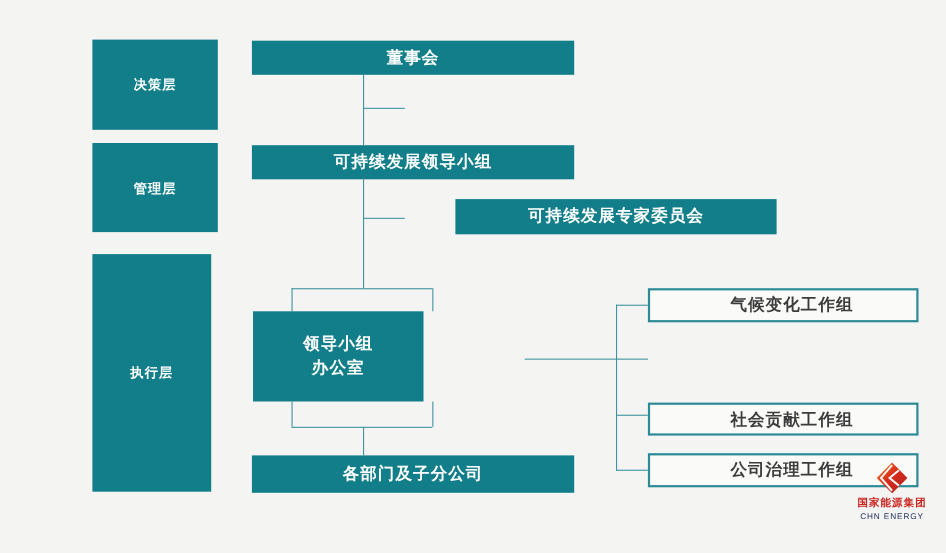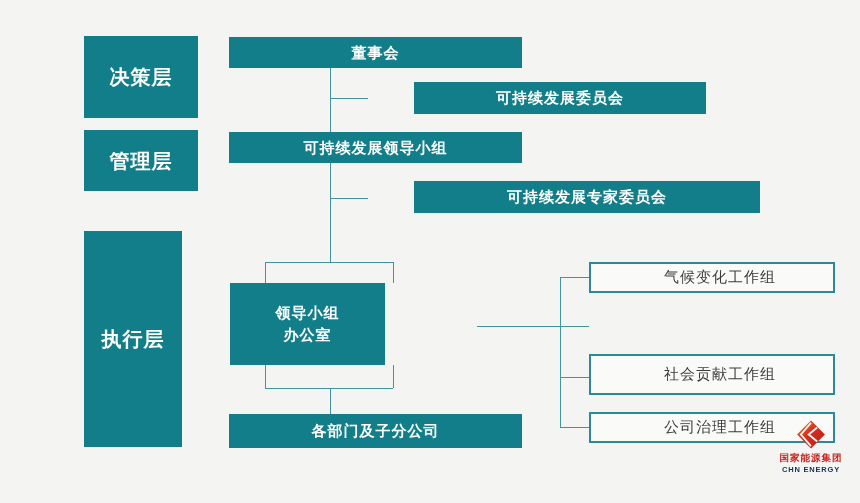--- a/index.html
+++ b/index.html
@@ -32,30 +32,30 @@
     text-align:center;
     font-weight:bold;
     font-size:15px;
     letter-spacing:1px;
     white-space:pre-line;
     line-height:22px;
     box-sizing:border-box;
     margin-left:46px;
   }
   .layer{
-    font-size:20px;
+    font-size:12px;
   }
   .wnode{
     position:absolute;
     background:var(--white-box-bg);
     border:2px solid var(--white-box-border);
     color:var(--white-box-text);
     display:flex;align-items:center;justify-content:center;
     text-align:center;
-    font-weight:normal;
+    font-weight:bold;
     font-size:15px;
     letter-spacing:1px;
     box-sizing:border-box;
     padding-left:16px;
   }
   .cline{
     position:absolute;
     background:var(--line);
   }
   .logo{
@@ -67,63 +67,62 @@
   .logo-cn{
     color:var(--logo-red);
     font-weight:bold;
     font-size:9.5px;
     letter-spacing:1px;
     margin-top:3px;
     white-space:nowrap;
   }
   .logo-en{
     color:var(--logo-navy);
-    font-weight:bold;
+    font-weight:normal;
     font-size:7.5px;
     letter-spacing:0.8px;
     margin-top:3px;
     white-space:nowrap;
   }
 </style>
 </head>
 <body>
 
 <div class="stage">
 
   <div class="node layer" style="left:38px;top:36px;width:114px;height:82px">决策层</div>
-  <div class="node layer" style="left:38px;top:130px;width:114px;height:61px">管理层</div>
-  <div class="node layer" style="left:38px;top:231px;width:98px;height:216px">执行层</div>
+  <div class="node layer" style="left:38px;top:130px;width:114px;height:81px">管理层</div>
+  <div class="node layer" style="left:38px;top:231px;width:108px;height:216px">执行层</div>
 
   <div class="cline" style="left:330px;top:68px;width:1px;height:64px"></div>
   <div class="cline" style="left:330px;top:98px;width:38px;height:1px"></div>
   <div class="cline" style="left:330px;top:163px;width:1px;height:99px"></div>
   <div class="cline" style="left:330px;top:198px;width:38px;height:1px"></div>
   <div class="cline" style="left:265px;top:262px;width:128px;height:1px"></div>
   <div class="cline" style="left:265px;top:262px;width:1px;height:21px"></div>
   <div class="cline" style="left:393px;top:262px;width:1px;height:21px"></div>
   <div class="cline" style="left:265px;top:365px;width:1px;height:23px"></div>
   <div class="cline" style="left:393px;top:365px;width:1px;height:23px"></div>
   <div class="cline" style="left:265px;top:388px;width:128px;height:1px"></div>
   <div class="cline" style="left:330px;top:388px;width:1px;height:26px"></div>
   <div class="cline" style="left:477px;top:326px;width:112px;height:1px"></div>
   <div class="cline" style="left:560px;top:277px;width:1px;height:151px"></div>
   <div class="cline" style="left:560px;top:277px;width:29px;height:1px"></div>
   <div class="cline" style="left:560px;top:377px;width:29px;height:1px"></div>
   <div class="cline" style="left:560px;top:427px;width:29px;height:1px"></div>
 
   <div class="node" style="left:183px;top:37px;width:293px;height:31px">董事会</div>
-  <div class="node" style="left:368px;top:82px;width:292px;height:32px">可持续发展委员会</div>
   <div class="node" style="left:183px;top:132px;width:293px;height:31px">可持续发展领导小组</div>
-  <div class="node" style="left:368px;top:181px;width:346px;height:32px">可持续发展专家委员会</div>
+  <div class="node" style="left:368px;top:181px;width:292px;height:32px">可持续发展专家委员会</div>
   <div class="node" style="left:184px;top:283px;width:155px;height:82px">领导小组
 办公室</div>
   <div class="node" style="left:183px;top:414px;width:293px;height:34px">各部门及子分公司</div>
 
   <div class="wnode" style="left:589px;top:262px;width:246px;height:31px">气候变化工作组</div>
-  <div class="wnode" style="left:589px;top:354px;width:246px;height:41px">社会贡献工作组</div>
+  <div class="wnode" style="left:589px;top:366px;width:246px;height:30px">社会贡献工作组</div>
   <div class="wnode" style="left:589px;top:412px;width:246px;height:31px">公司治理工作组</div>
 
   <div class="logo">
     <svg width="34" height="31" viewBox="0 0 40 40">
       <defs>
         <linearGradient id="lg" x1="0" y1="0" x2="1" y2="1">
           <stop offset="0" stop-color="#f0801c"></stop>
           <stop offset="0.45" stop-color="#d92d1c"></stop>
           <stop offset="1" stop-color="#b01e1e"></stop>
         </linearGradient>

